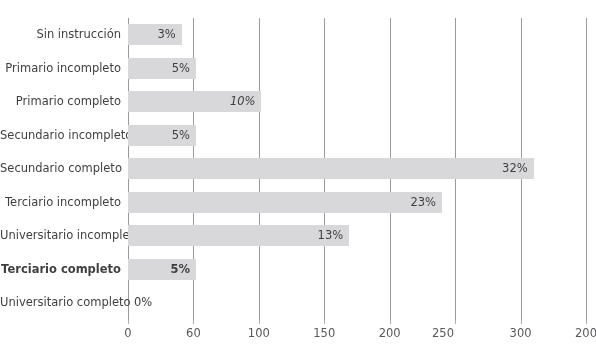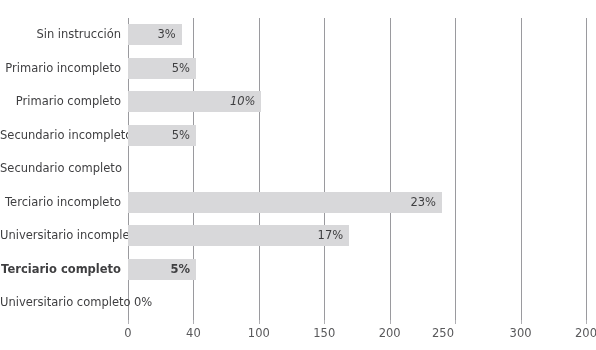--- a/index.html
+++ b/index.html
@@ -171,53 +171,57 @@
       </div>
       <div class="row" style="top: 100.667px;">
         <div class="cat-label">Secundario incompleto</div>
         <div class="bar-wrap" style="width: 68.0457px;">
           <div class="bar" style="width: 68.0457px;"></div>
           <div class="bar-value inside">5%</div>
         </div>
       </div>
       <div class="row" style="top: 134.222px;">
         <div class="cat-label">Secundario completo</div>
+        <div class="bar-wrap" style="width: 405.657px;">
+          <div class="bar" style="width: 405.657px;"></div>
+          <div class="bar-value inside">32%</div>
+        </div>
       </div>
       <div class="row" style="top: 167.778px;">
         <div class="cat-label">Terciario incompleto</div>
         <div class="bar-wrap" style="width: 314.057px;">
           <div class="bar" style="width: 314.057px;"></div>
           <div class="bar-value inside">23%</div>
         </div>
       </div>
       <div class="row" style="top: 201.333px;">
         <div class="cat-label">Universitario incompleto</div>
         <div class="bar-wrap" style="width: 221.149px;">
           <div class="bar" style="width: 221.149px;"></div>
-          <div class="bar-value inside">17%</div>
+          <div class="bar-value inside">13%</div>
         </div>
       </div>
       <div class="row" style="top: 234.889px; font-weight: bold;">
         <div class="cat-label">Terciario completo</div>
         <div class="bar-wrap" style="width: 68.0457px;">
           <div class="bar" style="width: 68.0457px;"></div>
           <div class="bar-value inside">5%</div>
         </div>
       </div>
       <div class="row" style="top: 268.444px;">
         <div class="cat-label">Universitario completo</div>
         <div class="bar-wrap" style="width: 1px;">
           <div class="bar-value outside">0%</div>
         </div>
       </div>
     </div>
 
   <div class="xaxis-labels" id="xaxis-labels">
       <div class="xtick-label" style="left: 128px;">0</div>
-      <div class="xtick-label" style="left: 193.429px;">40</div>
+      <div class="xtick-label" style="left: 193.429px;">60</div>
       <div class="xtick-label" style="left: 258.857px;">100</div>
       <div class="xtick-label" style="left: 324.286px;">150</div>
       <div class="xtick-label" style="left: 389.714px;">200</div>
       <div class="xtick-label" style="left: 443px;">250</div>
       <div class="xtick-label" style="left: 520.571px;">300</div>
       <div class="xtick-label" style="left: 586px;">200</div>
     </div>
 
 </div>
 

